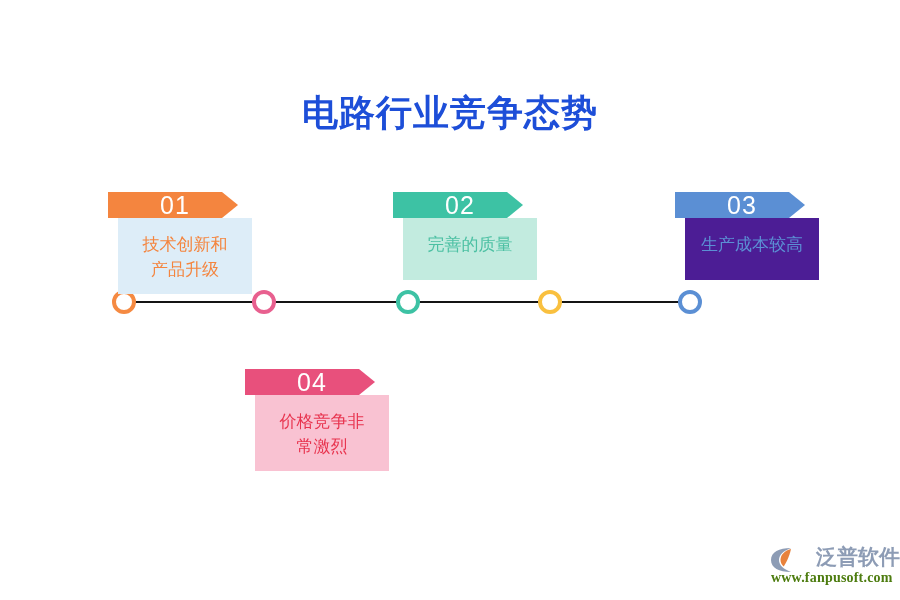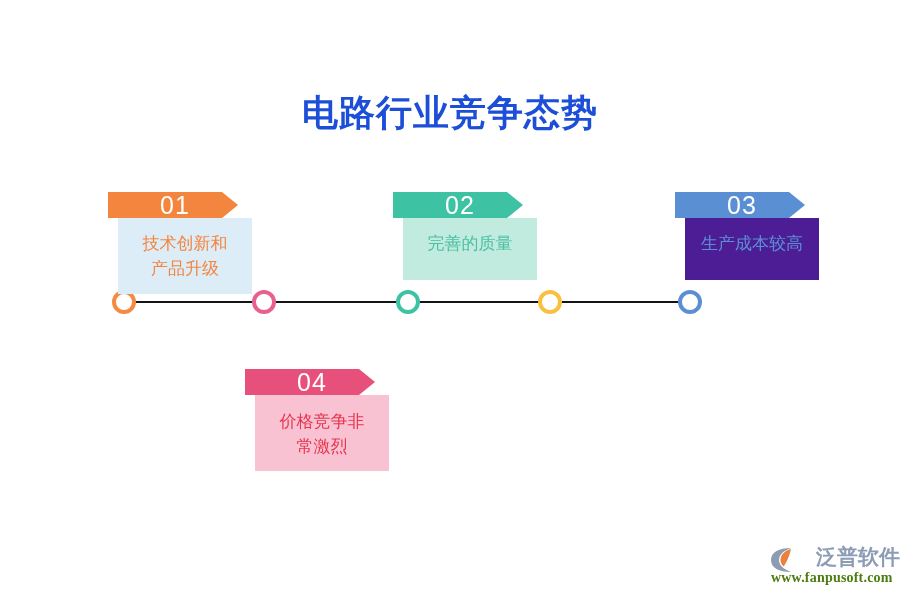--- a/index.html
+++ b/index.html
@@ -105,21 +105,20 @@
     width: 134px;
     box-sizing: border-box;
     padding: 14px 6px 12px 6px;
     text-align: center;
     font-size: 17px;
     line-height: 25px;
     font-weight: normal;
   }
   .card.above .body {
     min-height: 62px;
-    font-family: Liberation Mono, monospace;
   }
   .card.below .body {
     min-height: 62px;
   }
 
   
   .logo {
     position: absolute;
     left: 768px;
     top: 545px;

